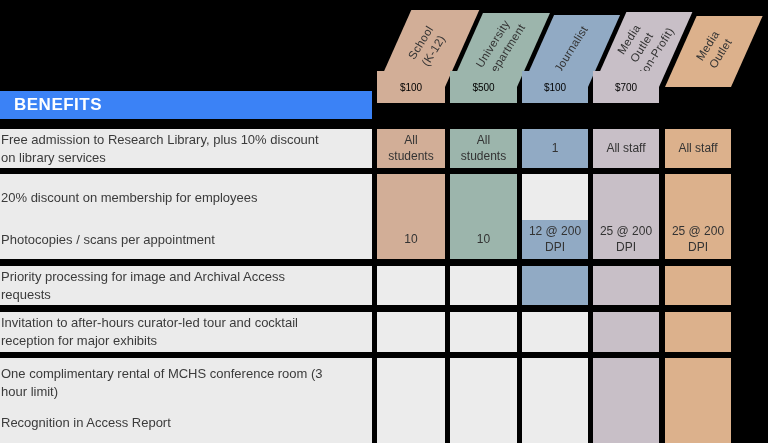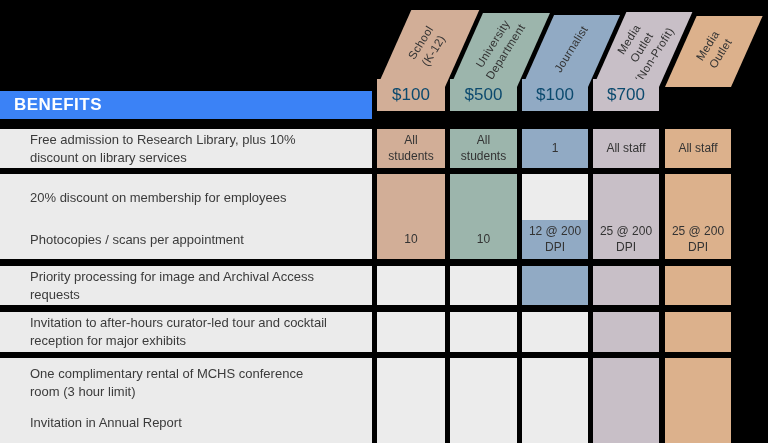--- a/index.html
+++ b/index.html
@@ -9,21 +9,21 @@
 
   
   .benefits-bar{position:absolute;left:0;top:91px;width:372px;height:28px;
     background:#7b95d8;display:flex;align-items:center;box-sizing:border-box;
     padding-left:14px;}
   .benefits-bar span{color:#fff;font-weight:bold;font-size:17px;letter-spacing:.5px;}
 
   
   .row-label{position:absolute;left:0;width:372px;background:#ebebeb;
     display:flex;align-items:center;box-sizing:border-box;
-    padding:0 44px 0 30px;font-size:13px;color:#3b3b3b;line-height:1.35;}
+    padding:0 44px 0 1px;font-size:13px;color:#3b3b3b;line-height:1.35;}
 
   
   .cell{position:absolute;display:flex;align-items:center;justify-content:center;
     text-align:center;font-size:12px;color:#333;line-height:1.3;
     padding:0 3px;box-sizing:border-box;}
 
   
   .row0{top:129px;height:39px}.row1{top:174px;height:47px}.row2{top:220px;height:39px}
   .row3{top:266px;height:39px}.row4{top:312px;height:40px}.row5{top:358px;height:50px}
   .row6{top:403px;height:40px}
@@ -38,23 +38,23 @@
   .h1{left:450px;width:67px;top:13px;height:106px}
   .h2{left:522px;width:66px;top:15px;height:104px}
   .h3{left:593px;width:66px;top:12px;height:107px}
   .h4{left:665px;width:66px;top:16px;height:103px}
   .hskew{position:absolute;left:0;right:0;top:0;bottom:32px;
     transform:skewX(-24deg);transform-origin:bottom left;}
   .hlabel{position:absolute;left:16px;right:-16px;top:-4px;bottom:32px;
     display:flex;align-items:center;justify-content:center;
     transform:rotate(-58deg);white-space:pre-line;text-align:center;
     font-size:11.5px;color:#333;line-height:1.3;letter-spacing:.3px;}
-  .hprice{position:absolute;left:0;right:0;bottom:8px;height:32px;
+  .hprice{position:absolute;left:0;right:0;bottom:16px;height:32px;
     display:flex;align-items:center;justify-content:center;
-    font-size:17px;color:#0c4a6e;}
+    font-size:10px;color:#000000;}
 </style>
 </head>
 <body>
 
 <div class="canvas" style="background-color: rgb(0, 0, 0);">
 
   <div class="hdr h0">
     <div class="hskew" style="background-color: rgb(210, 174, 151);"></div>
     <div class="hlabel">School
 (K-12)</div>
@@ -85,21 +85,21 @@
   <div class="benefits-bar" style="background-color: #3b82f6;">
     <span>BENEFITS</span>
   </div>
 
   <div class="row-label row0">Free admission to Research Library, plus 10% discount on library services</div>
   <div class="row-label row1">20% discount on membership for employees</div>
   <div class="row-label row2">Photocopies / scans per appointment</div>
   <div class="row-label row3">Priority processing for image and Archival Access requests</div>
   <div class="row-label row4">Invitation to after-hours curator-led tour and cocktail reception for major exhibits</div>
   <div class="row-label row5">One complimentary rental of MCHS conference room (3 hour limit)</div>
-  <div class="row-label row6">Invitation in Annual Report</div>
+  <div class="row-label row6">Recognition in Access Report</div>
 
   <div class="cell row0 col0" style="background-color: rgb(210, 174, 151);">All students</div>
   <div class="cell row0 col1" style="background-color: rgb(156, 181, 172);">All students</div>
   <div class="cell row0 col2" style="background-color: rgb(145, 170, 196);">1</div>
   <div class="cell row0 col3" style="background-color: rgb(200, 191, 199);">All staff</div>
   <div class="cell row0 col4" style="background-color: rgb(220, 177, 140);">All staff</div>
 
   <div class="cell row1 col0" style="background-color: rgb(210, 174, 151);"></div>
   <div class="cell row1 col1" style="background-color: rgb(156, 181, 172);"></div>
   <div class="cell row1 col2" style="background-color: rgb(236, 236, 236);"></div>

